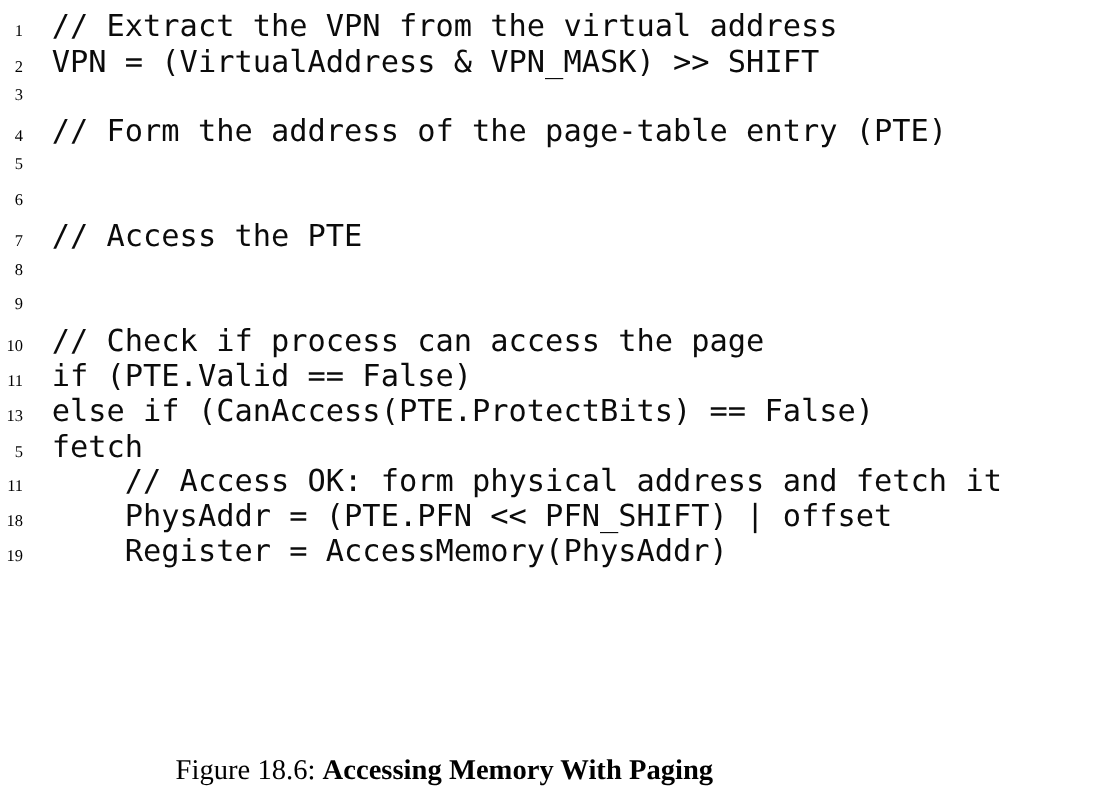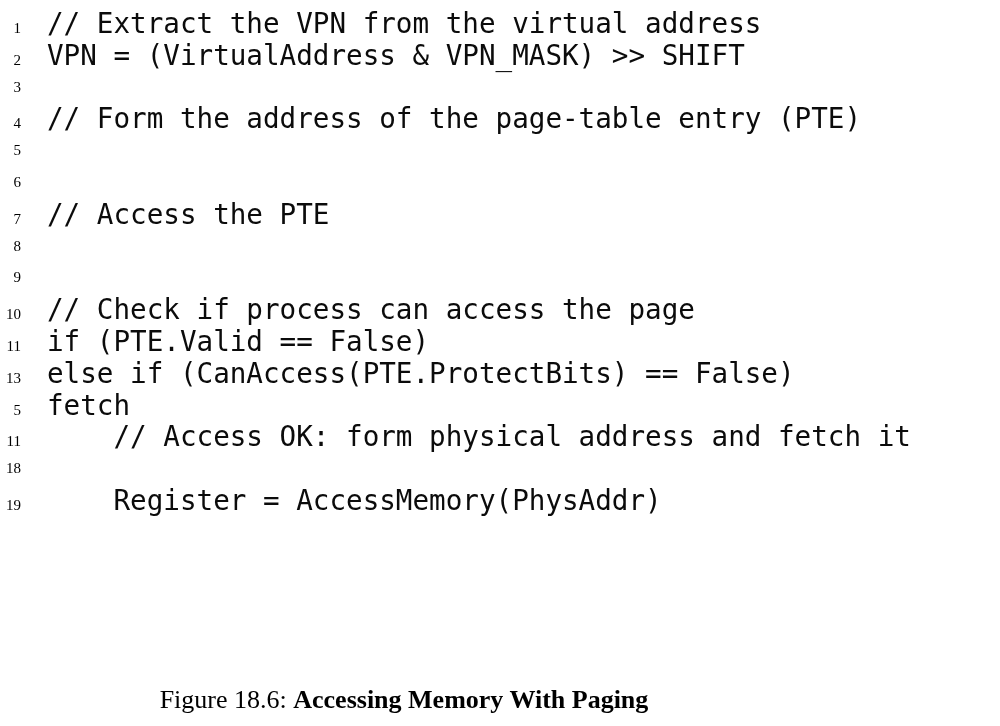--- a/index.html
+++ b/index.html
@@ -151,20 +151,21 @@
     </div>
 
     <div class="code-line">
       <span class="line-number">11</span>
       <span class="line-code">    // Access OK: form physical address and fetch it</span>
     </div>
 
 
     <div class="code-line">
       <span class="line-number">18</span>
+      <span class="line-code">    PhysAddr = (PTE.PFN &lt;&lt; PFN_SHIFT) | offset</span>
     </div>
 
     <div class="code-line">
       <span class="line-number">19</span>
       <span class="line-code">    Register = AccessMemory(PhysAddr)</span>
     </div>
 
   </div>
 
   <div id="caption"><span class="cap-label">Figure 18.6:</span><span class="cap-sep"> </span><span class="cap-title">Accessing Memory With Paging</span></div>

